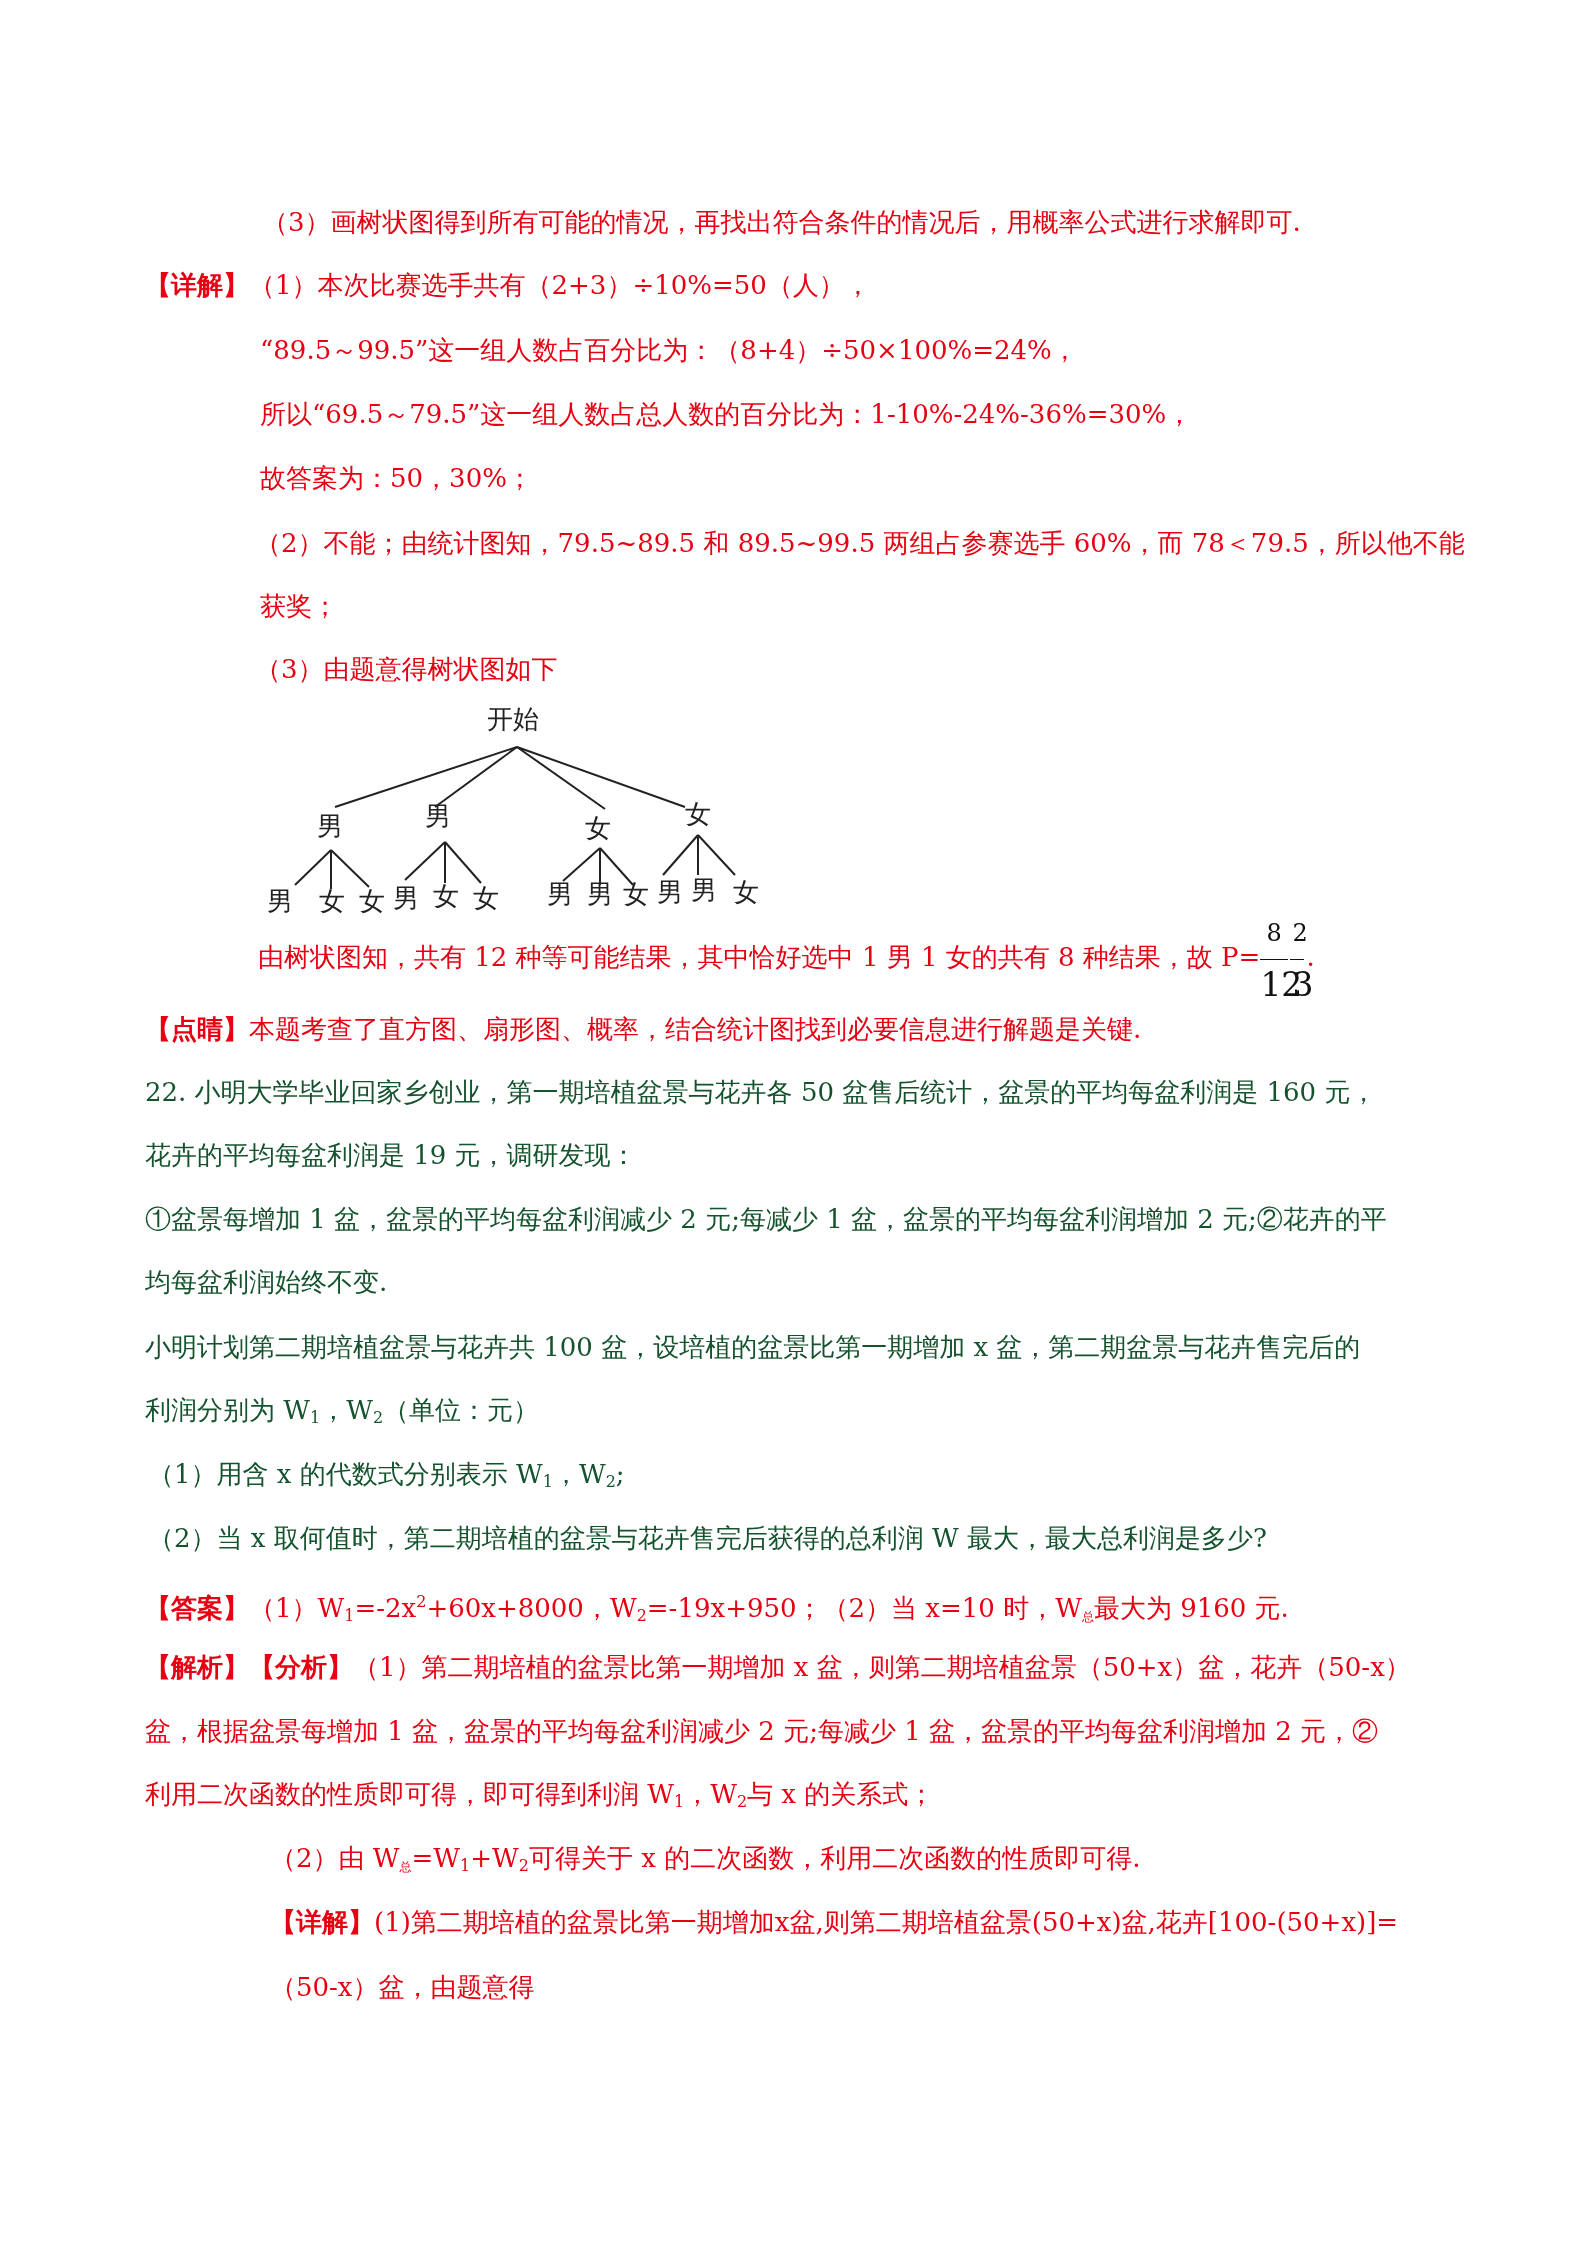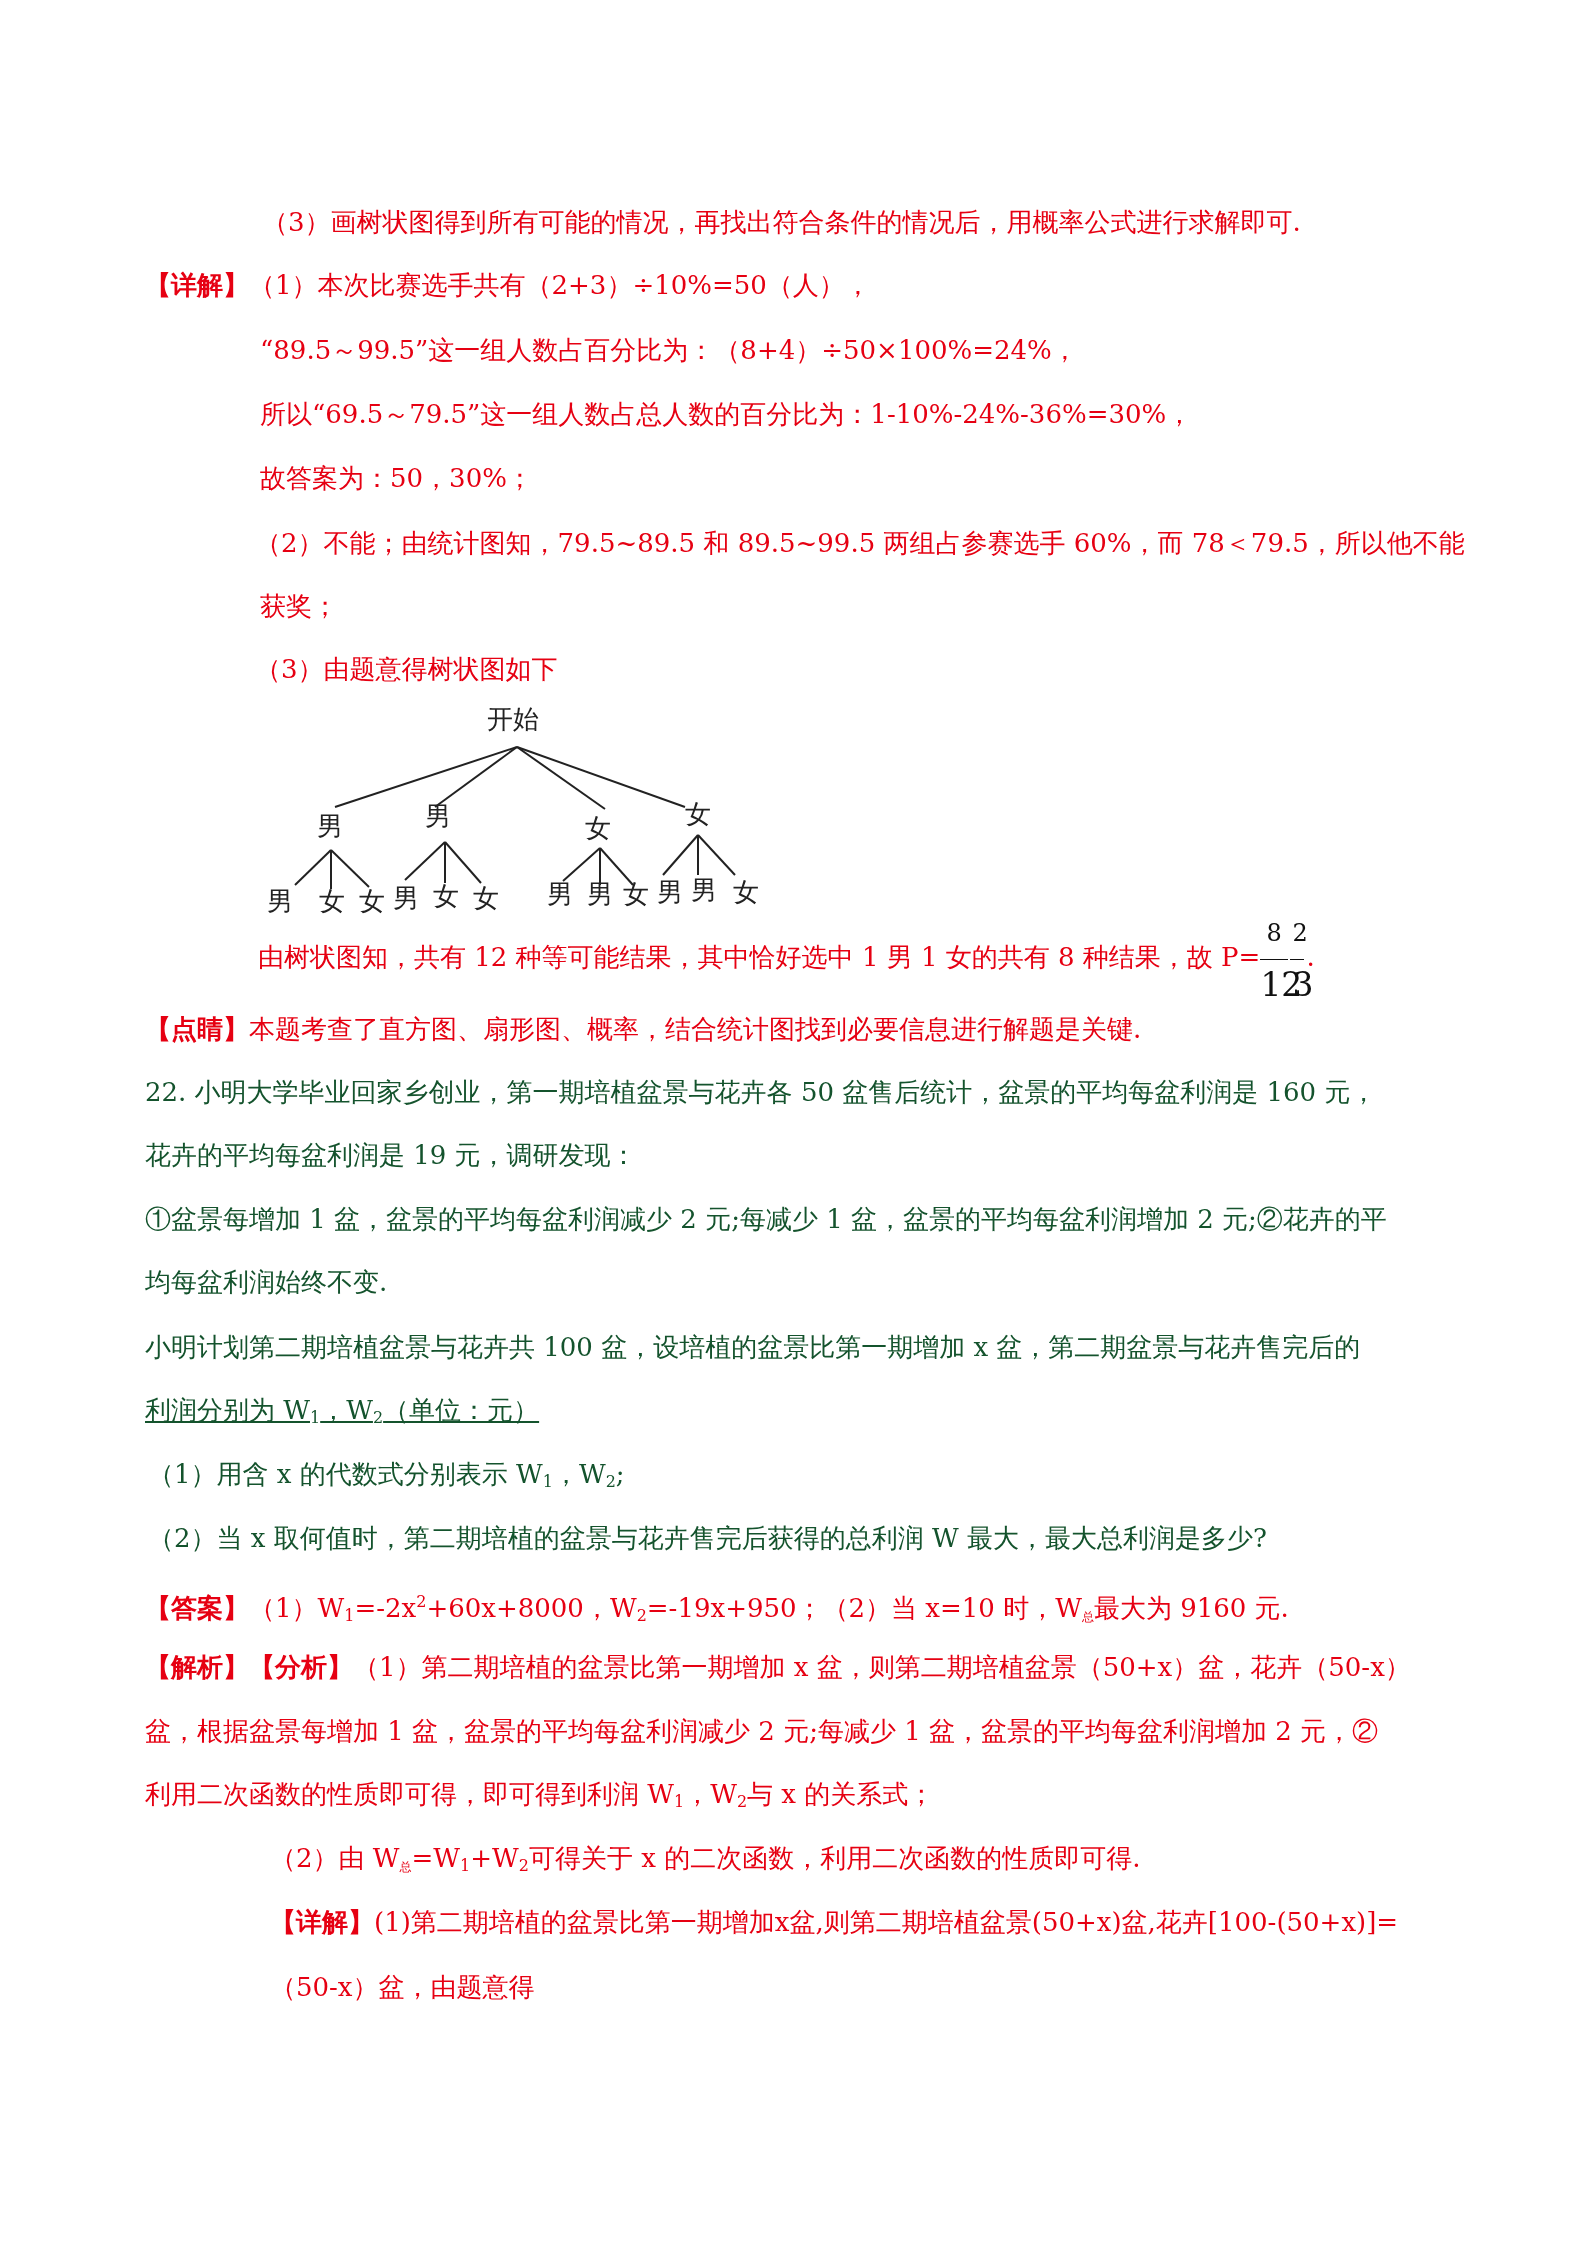--- a/index.html
+++ b/index.html
@@ -82,21 +82,21 @@
 
 <div class="line red" style="left:145px; top:1012px;">
   <span class="bracket-tag">【点睛】</span><span>本题考查了直方图、扇形图、概率，结合统计图找到必要信息进行解题是关键.</span>
 </div>
 
 <div class="line black" style="left:145px; top:1075px;">22. 小明大学毕业回家乡创业，第一期培植盆景与花卉各 50 盆售后统计，盆景的平均每盆利润是 160 元，</div>
 <div class="line black" style="left:145px; top:1138px;">花卉的平均每盆利润是 19 元，调研发现：</div>
 <div class="line black" style="left:145px; top:1202px;">①盆景每增加 1 盆，盆景的平均每盆利润减少 2 元;每减少 1 盆，盆景的平均每盆利润增加 2 元;②花卉的平</div>
 <div class="line black" style="left:145px; top:1265px;text-align:center;">均每盆利润始终不变.</div>
 <div class="line black" style="left:145px; top:1330px;">小明计划第二期培植盆景与花卉共 100 盆，设培植的盆景比第一期增加 x 盆，第二期盆景与花卉售完后的</div>
-<div class="line black" style="left:145px; top:1393px;text-decoration:underline;">
+<div class="line black" style="left:145px; top:1393px;">
   <span>利润分别为 W</span><sub>1</sub><span>，W</span><sub>2</sub><span>（单位：元）</span>
 </div>
 <div class="line black" style="left:148px; top:1457px;">
   <span>（1）用含 x 的代数式分别表示 W</span><sub>1</sub><span>，W</span><sub>2</sub><span>;</span>
 </div>
 <div class="line black" style="left:148px; top:1521px;">（2）当 x 取何值时，第二期培植的盆景与花卉售完后获得的总利润 W 最大，最大总利润是多少?</div>
 
 <div class="line red" style="left:145px; top:1585px;">
   <span class="bracket-tag">【答案】</span><span>（1）W</span><sub>1</sub><span>=-2x</span><sup>2</sup><span>+60x+8000，W</span><sub>2</sub><span>=-19x+950；（2）当 x=10 时，W</span><sub style="font-size:12px;">总</sub><span>最大为 9160 元.</span>
 </div>

